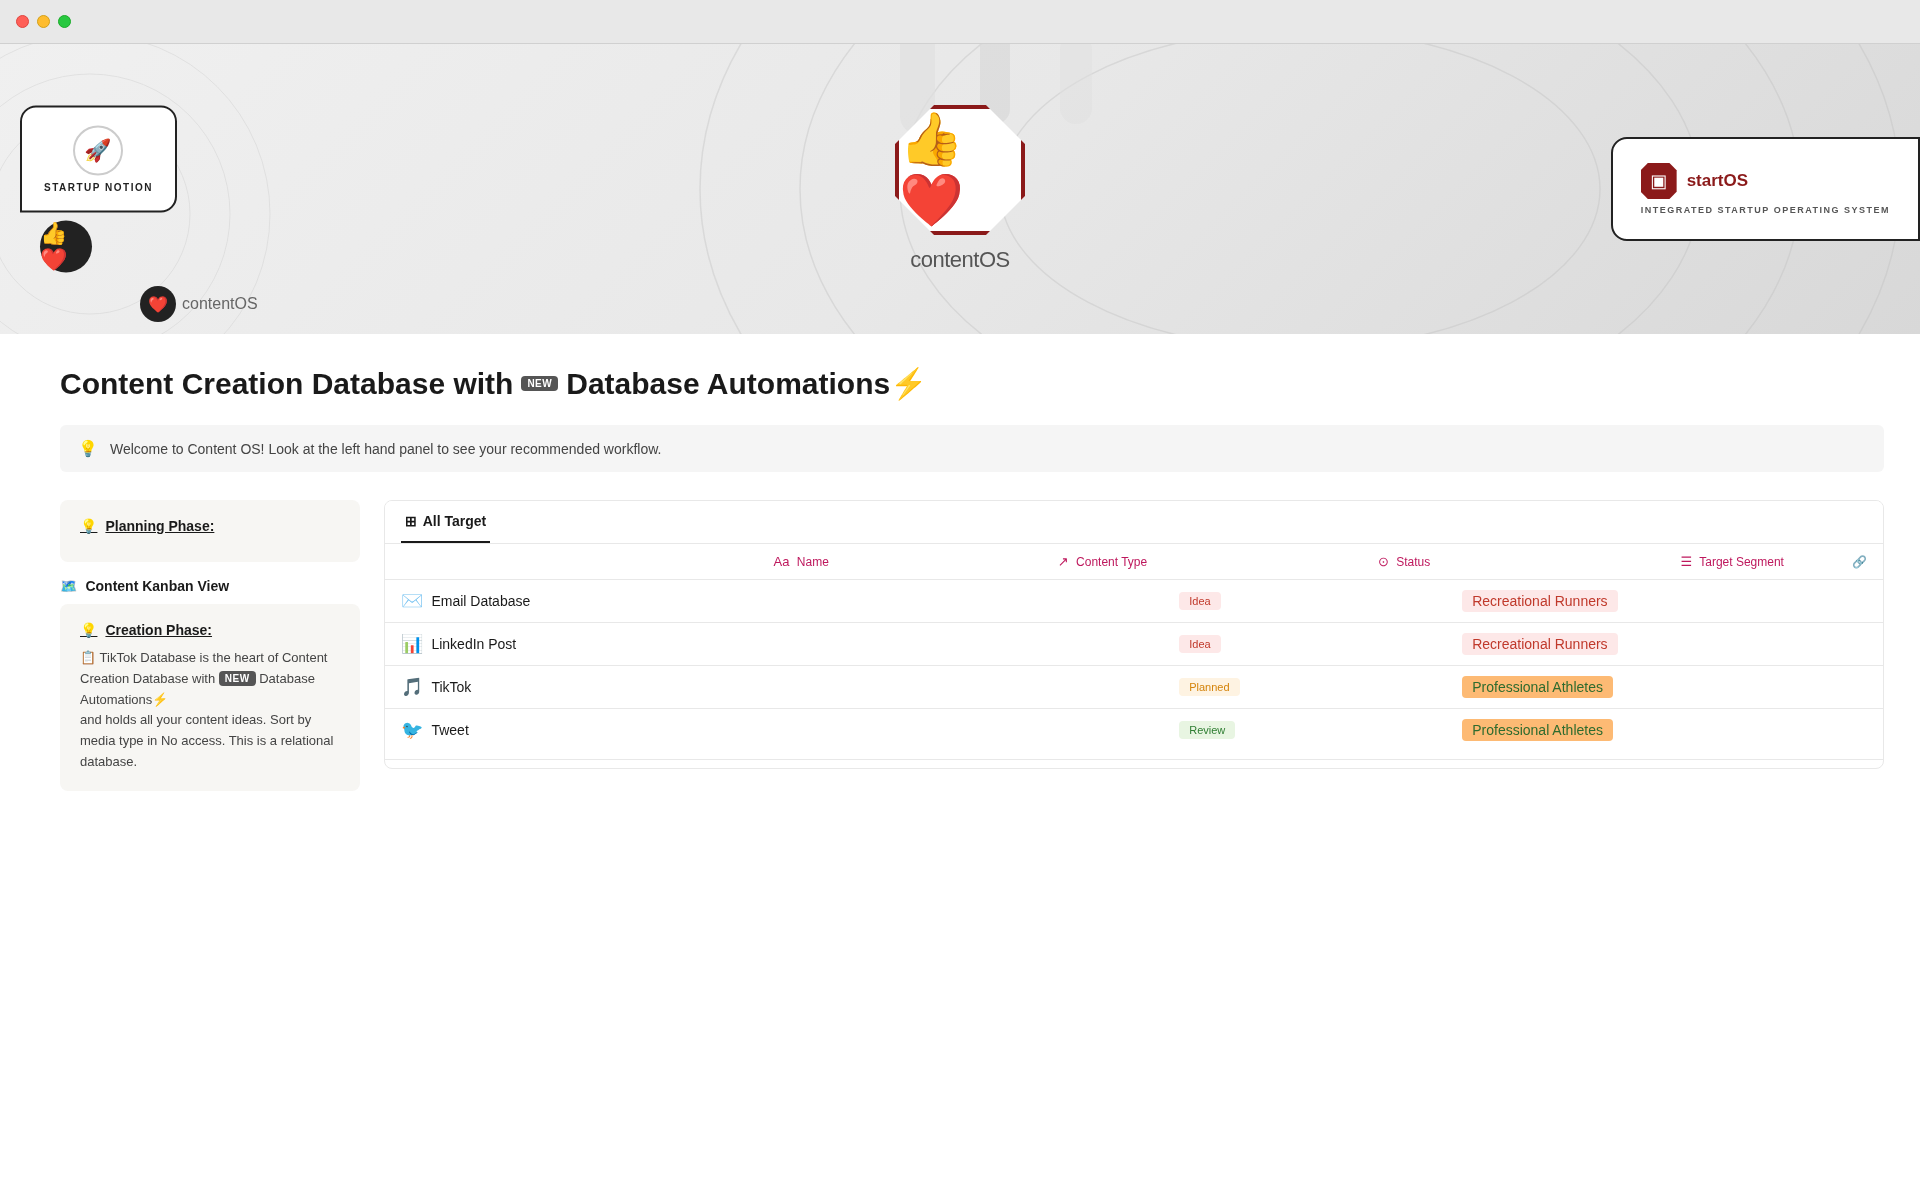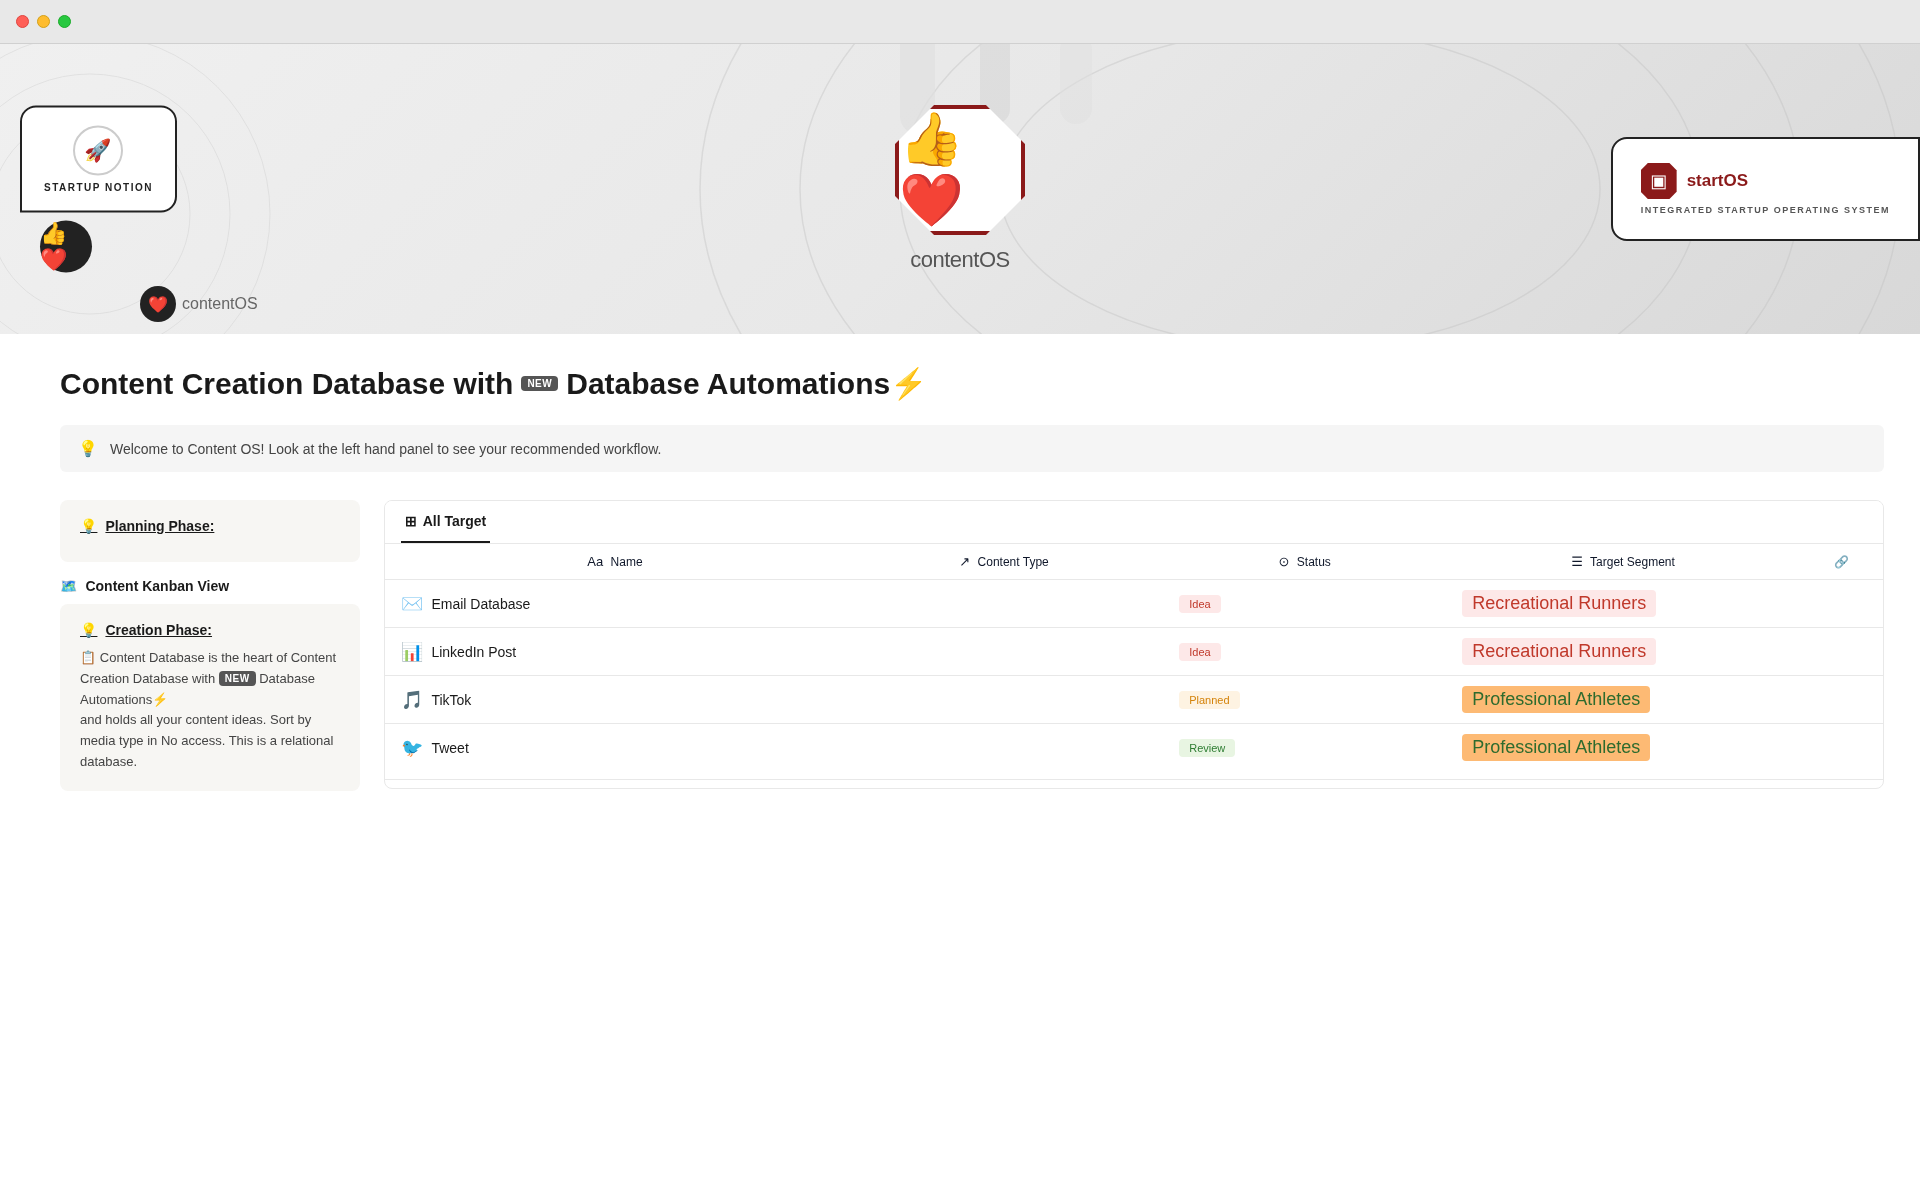--- a/index.html
+++ b/index.html
@@ -310,25 +310,25 @@
       cursor: pointer;
     }
     .db-tab-icon { font-size: 14px; }
 
     
     .db-table {
       width: 100%;
       border-collapse: collapse;
     }
     .db-table th {
-      text-align: center;
+      text-align: right;
       padding: 10px 16px;
       font-size: 12px;
       font-weight: 500;
-      color: #0f172a;
+      color: #be185d;
       border-bottom: 1px solid #e8e8e8;
       background: #fff;
     }
     .db-table td {
       padding: 10px 16px;
       border-bottom: 1px solid #e8e8e8;
       font-size: 14px;
       color: #1a1a1a;
     }
     .db-table tr:last-child td { border-bottom: none; }
@@ -358,21 +358,21 @@
     }
     .badge-idea { background: #fde8e8; color: #c0392b; }
     .badge-planned { background: #fef3e2; color: #d4830a; }
     .badge-review { background: #e8f5e2; color: #2e7d32; }
 
     
     .seg-badge {
       display: inline-block;
       padding: 3px 10px;
       border-radius: 4px;
-      font-size: 18px;
+      font-size: 14px;
       font-weight: 500;
     }
     .seg-rec { background: #fde8e8; color: #c0392b; }
     .seg-pro { background: #fdba74; color: #2e6b2e; }
 
     .db-divider {
       border: none;
       border-top: 1px solid #e8e8e8;
       margin: 8px 0;
     }
@@ -476,21 +476,21 @@
         <span>Content Kanban View</span>
       </div>
 
       <div class="sidebar-card">
         <div class="sidebar-card-title">
           <span>💡</span>
           <span>Creation Phase:</span>
         </div>
         <div class="sidebar-card-body">
           <span>📋</span>
-          <span>Content Database</span>
+          <span>TikTok Database</span>
           <span>is the heart of</span>
           <span>Content Creation Database with</span>
           <span class="new-badge">NEW</span>
           <span>Database Automations⚡</span>
           <br>
           <span>and holds all your content ideas. Sort by media type in</span>
           <span>No access.</span>
           <span>This is a relational database.</span>
         </div>
       </div>

